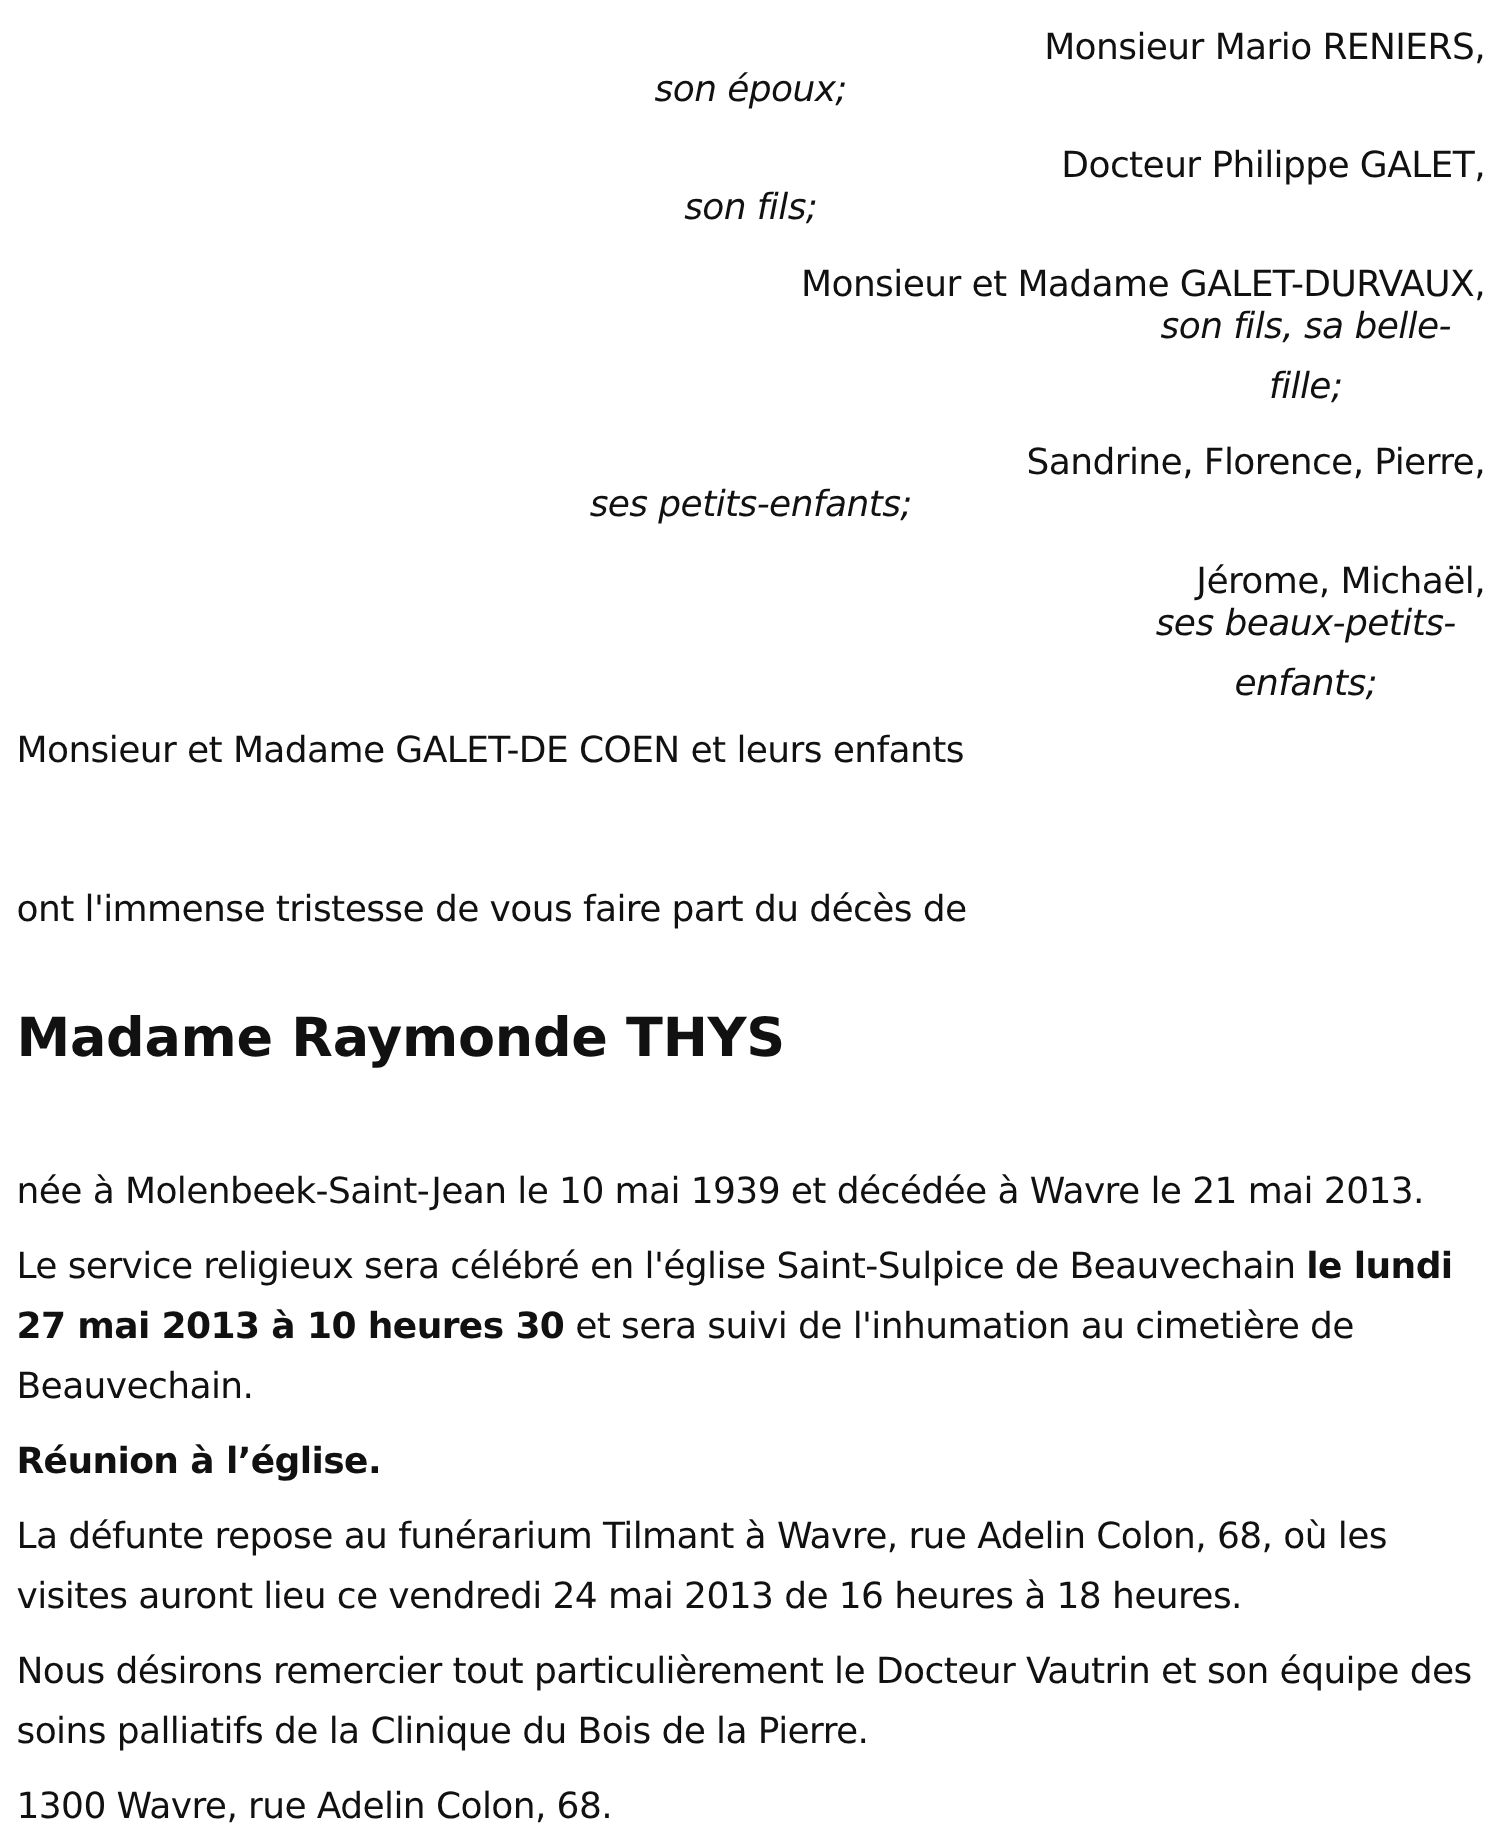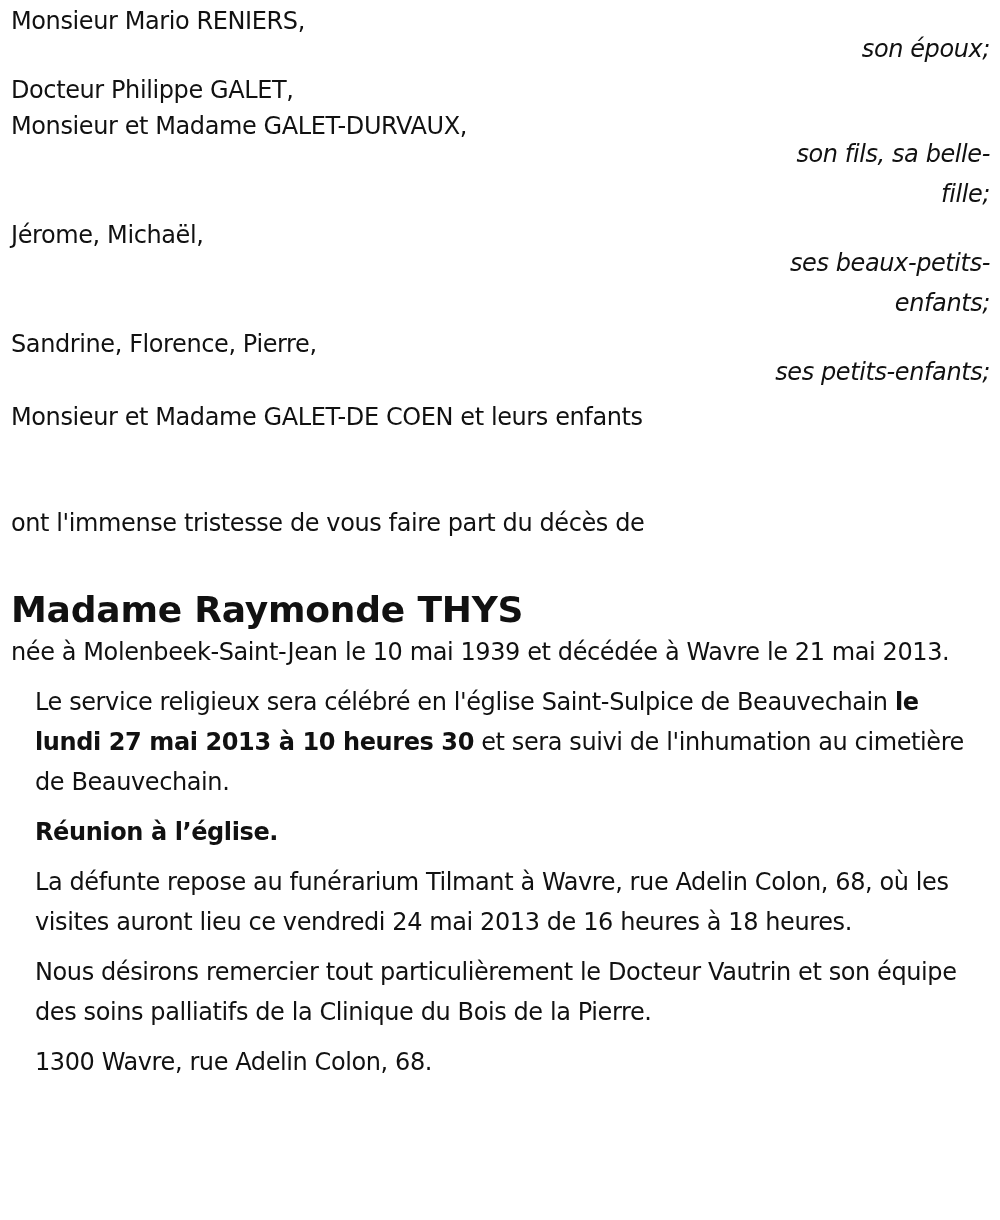--- a/index.html
+++ b/index.html
@@ -19,25 +19,26 @@
     .page {
       position: relative;
       padding: 0 10px 0 11px;
     }
     .family-entry {
       position: relative;
     }
     .family-name {
       display: block;
       line-height: 30px;
-      padding-top: 6px;
+      padding-top: 16px;
+      text-align: right;
     }
     .relation {
       display: block;
-      text-align: right;
+      text-align: center;
       font-style: italic;
       line-height: 40px;
       margin-top: -7px;
     }
     .relation.multi {
       margin-left: 740px;
     }
     .plain {
       display: block;
       line-height: 30px;
@@ -52,55 +53,56 @@
       font-weight: bold;
       font-size: 36px;
       letter-spacing: -0.2px;
       margin: 50px 0 0 0;
       line-height: 44px;
     }
     .para {
       line-height: 40px;
       margin: 0;
     }
-    .para.first { }
-    .para + .para { margin-top: 10px; margin-left: 24px; }
+    .para.first { margin-top: 59px; }
+    .para + .para { margin-top: 10px; }
     .bold { font-weight: bold; }
     .address {
       line-height: 40px;
       margin-top: 50px;
     }
   </style>
 </head>
 <body>
 
 <div class="page">
 
   <div class="family-entry">
     <span class="family-name">Monsieur Mario RENIERS,</span>
     <span class="relation">son époux;</span>
   </div>
 
   <div class="family-entry">
     <span class="family-name">Docteur Philippe GALET,</span>
+    <span class="relation">son fils;</span>
   </div>
 
   <div class="family-entry">
     <span class="family-name">Monsieur et Madame GALET-DURVAUX,</span>
     <span class="relation multi">son fils, sa belle-fille;</span>
   </div>
 
   <div class="family-entry">
-    <span class="family-name">Jérome, Michaël,</span>
-    <span class="relation multi">ses beaux-petits-enfants;</span>
+    <span class="family-name">Sandrine, Florence, Pierre,</span>
+    <span class="relation">ses petits-enfants;</span>
   </div>
 
   <div class="family-entry">
-    <span class="family-name">Sandrine, Florence, Pierre,</span>
-    <span class="relation">ses petits-enfants;</span>
+    <span class="family-name">Jérome, Michaël,</span>
+    <span class="relation multi">ses beaux-petits-enfants;</span>
   </div>
 
   <span class="plain">Monsieur et Madame GALET-DE COEN et leurs enfants</span>
 
   <span class="announce">ont l'immense tristesse de vous faire part du décès de</span>
 
   <h1 class="deceased-name">Madame Raymonde THYS</h1>
 
   <p class="para first">née à Molenbeek-Saint-Jean le 10 mai 1939 et décédée à Wavre le 21 mai 2013.</p>
 

